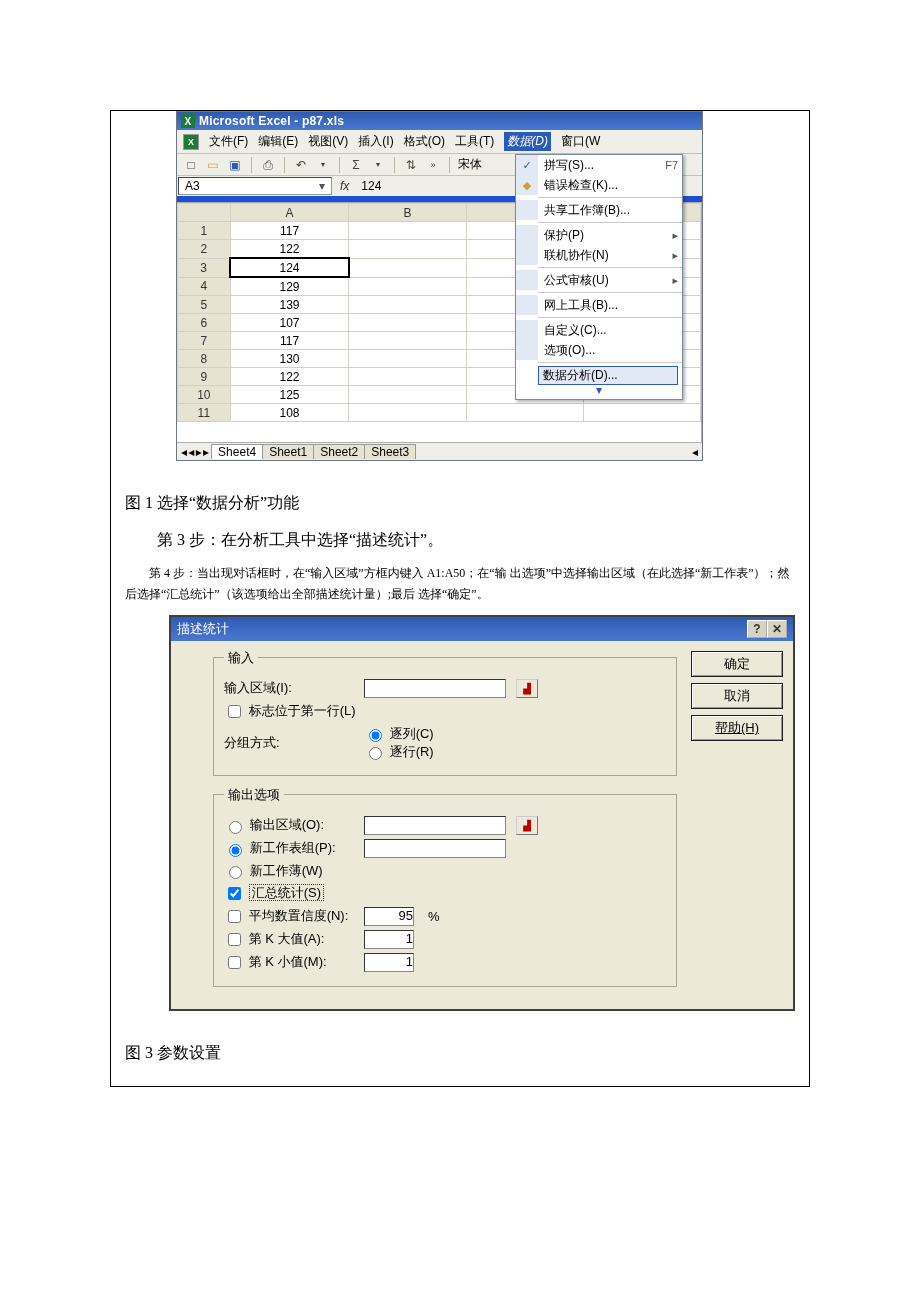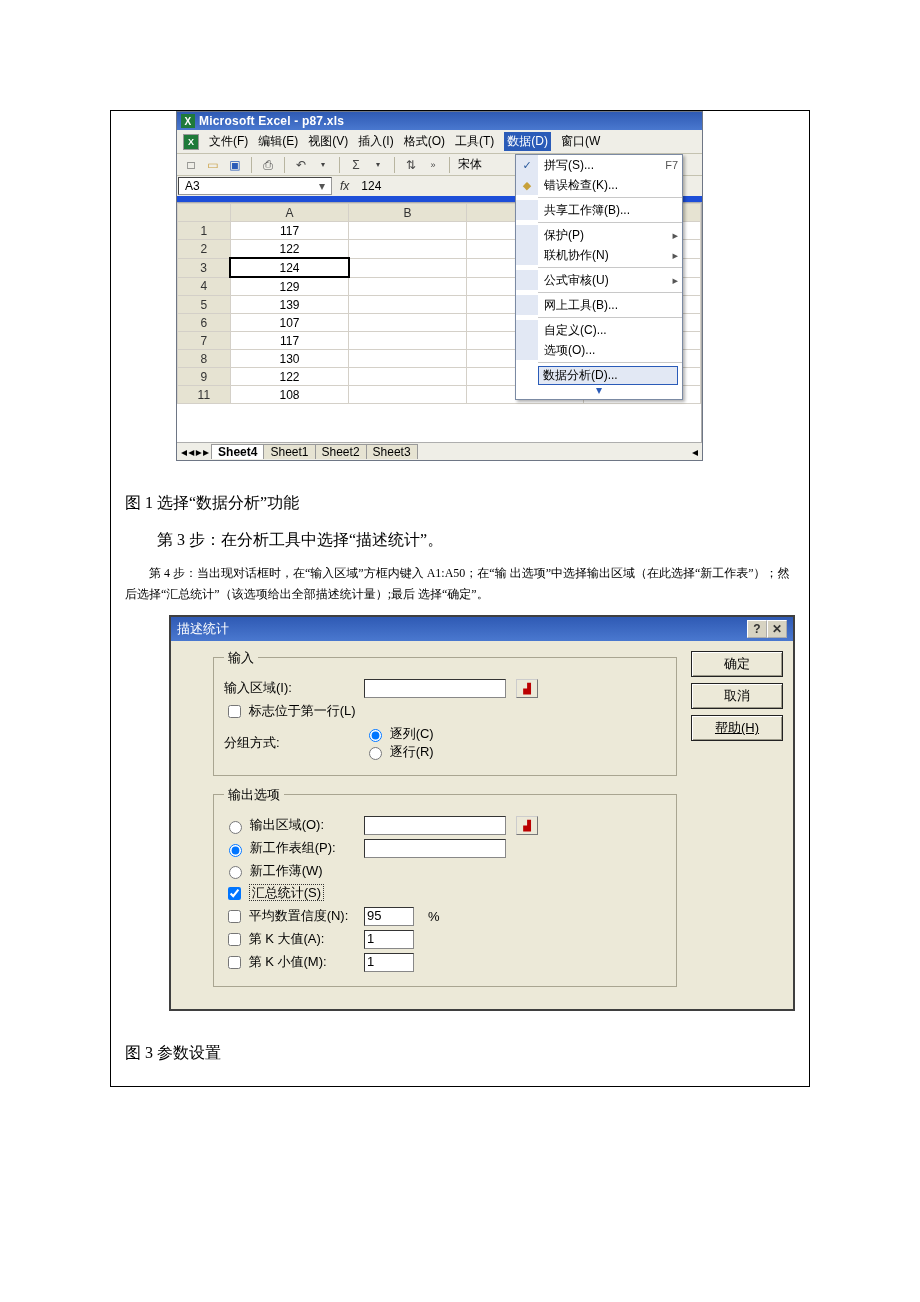--- a/index.html
+++ b/index.html
@@ -71,21 +71,21 @@
     background: #1f7a3a;
     color: #fff;
     font-size: 9px;
     display: inline-flex;
     align-items: center;
     justify-content: center;
     font-weight: bold;
     border: 1px solid #999;
   }
   .menu-row span { cursor: default; white-space: nowrap; }
-  .menu-row .sel { background: #2a5bb8; color: #fff; padding: 1px 3px; }
+  .menu-row .sel { background: #2a5bb8; color: #fff; padding: 1px 3px; font-style: italic; }
 
   .toolbar-row {
     display: flex;
     align-items: center;
     gap: 6px;
     padding: 2px 6px;
     background: #efeee7;
     border-bottom: 1px solid #c4c2b0;
   }
   .tb-sep { width: 1px; height: 16px; background: #b8b5a0; margin: 0 2px; }
@@ -191,21 +191,21 @@
     background: #efeee7;
     display: flex;
     align-items: center;
     font-size: 12px;
     padding: 1px 4px;
     border-top: 1px solid #aeaeae;
     position: relative;
   }
   .tab-nav { letter-spacing: -1px; }
   .tab { border: 1px solid #999; border-bottom: none; padding: 0 6px; background: #e6e3d2; margin-left: -1px;}
-  .tab.active { background: #fff; font-weight: bold; }
+  .tab.active { background: #fff; font-weight: normal; }
   .tab-rest { flex: 1; }
   .status-row {
     background: #efeee7;
     border-top: 1px solid #ccc;
     display: flex;
     font-size: 12px;
     padding: 1px 8px;
     justify-content: space-between;
   }
 
@@ -269,21 +269,21 @@
   }
   fieldset.grp legend { padding: 0 4px; font-size: 13px; }
   .frow { display: flex; align-items: center; margin: 4px 0; gap: 10px; }
   .frow .lab { width: 130px; }
   .txt {
     border: 1px inset #888;
     background: #fff;
     height: 17px;
     width: 140px;
   }
-  .txt.sm { width: 46px; text-align: left; padding-left: 2px;}
+  .txt.sm { width: 46px; text-align: right; padding-left: 2px;}
   .range-btn {
     width: 20px; height: 17px;
     border: 1px outset #ccc;
     background: #ece9d8;
     display: inline-flex; align-items: center; justify-content: center;
     font-size: 10px; color: #b00;
   }
   input[type=radio], input[type=checkbox]{ vertical-align: middle; margin-right: 4px;}
   .ul { text-decoration: underline; }
   .dotted-focus { border: 1px dotted #333; padding: 0 2px; }
@@ -411,20 +411,27 @@
                     <td></td>
                   </tr>
             <tr>
                     <th class="rowhead">9</th>
                     <td class="cellA">122</td>
                     <td></td>
                     <td></td>
                     <td></td>
                   </tr>
             <tr>
+                    <th class="rowhead">10</th>
+                    <td class="cellA">125</td>
+                    <td></td>
+                    <td></td>
+                    <td></td>
+                  </tr>
+            <tr>
                     <th class="rowhead">11</th>
                     <td class="cellA">108</td>
                     <td></td>
                     <td></td>
                     <td></td>
                   </tr>
           </tbody>
               </table>
         </div>
       </div>

